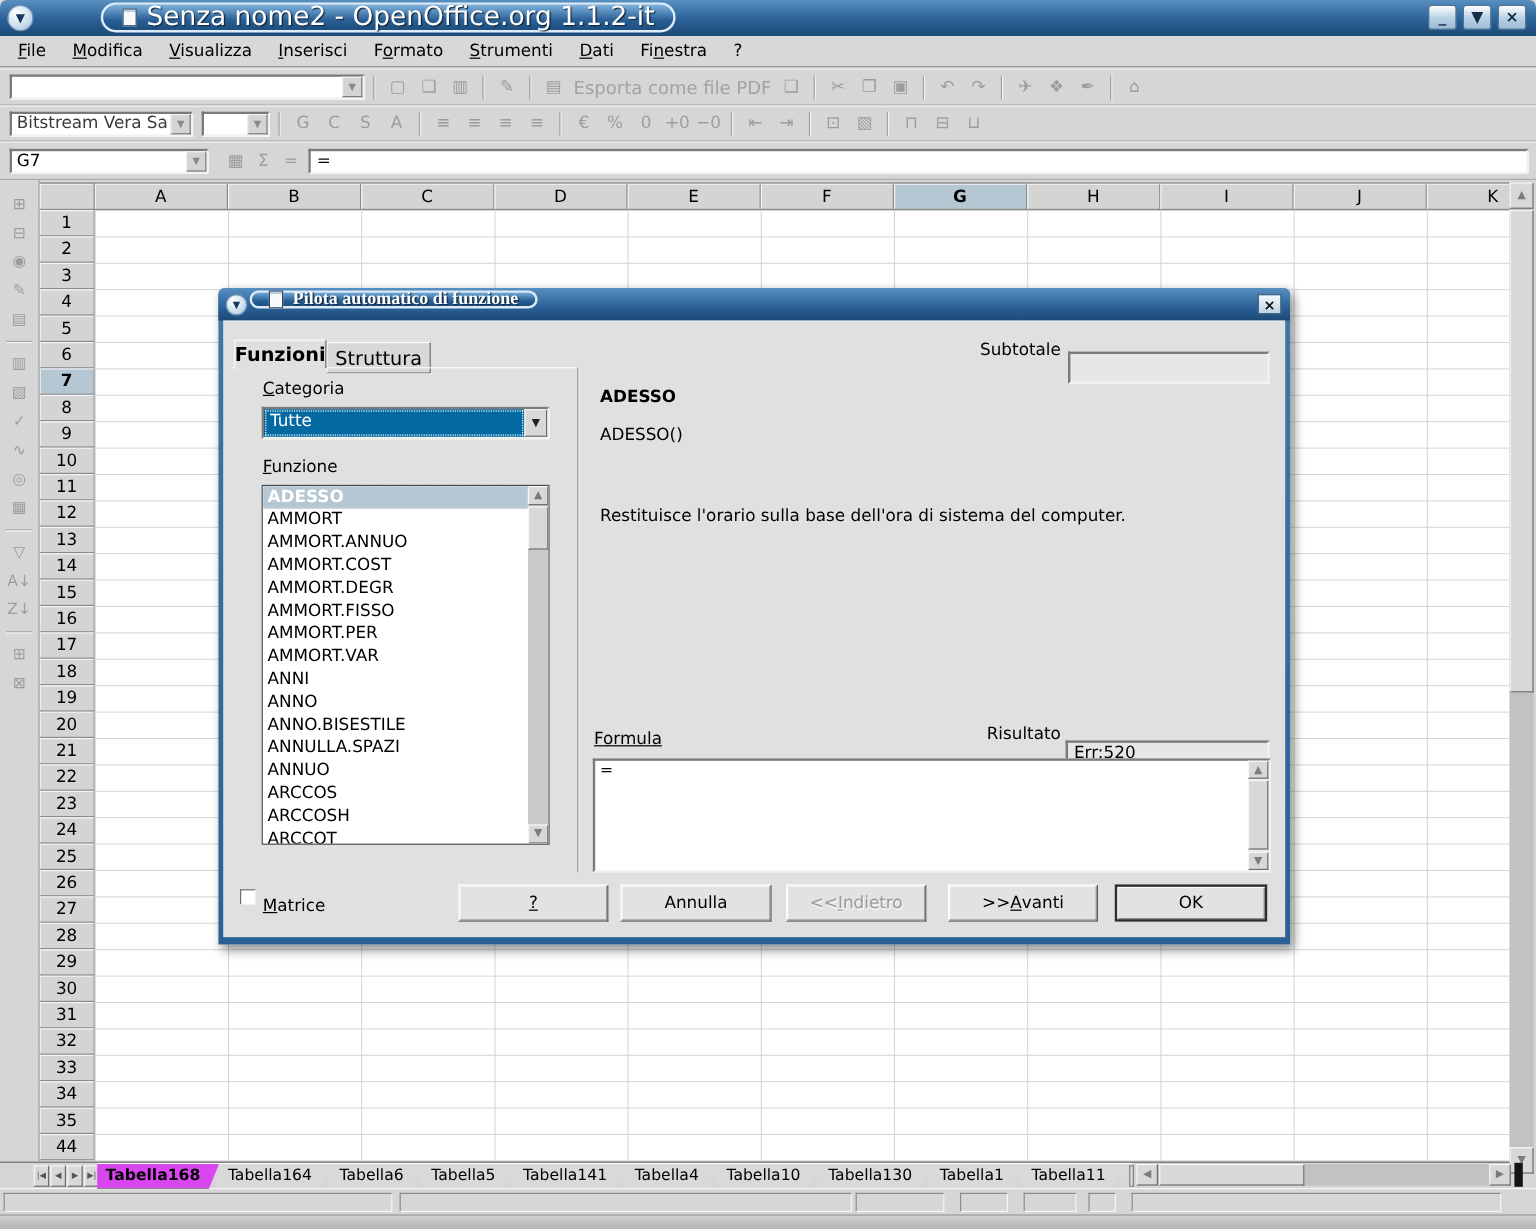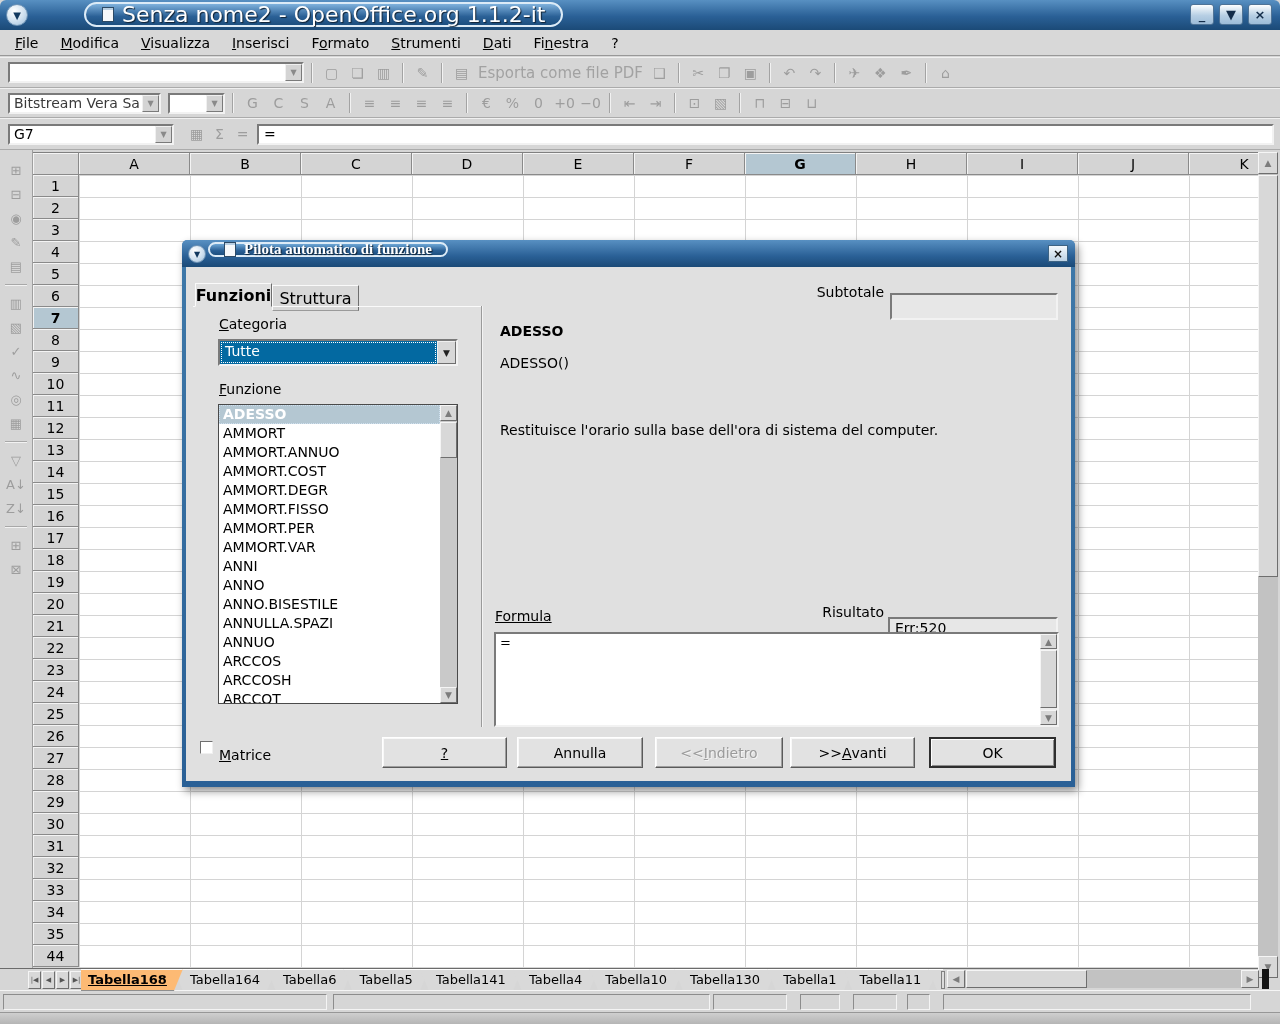--- a/index.html
+++ b/index.html
@@ -86,21 +86,21 @@
 
   
   .tabbar { position:absolute; left:0; top:968px; width:1258px; height:22px; background:#d6d6d6;
     border-top:1px solid #6b6b6b; }
   .tabnav { position:absolute; left:28px; top:2px; display:flex; gap:1px; }
   .tabnav .sbtn { position:static; width:13px; height:18px; font-size:7px; color:#555; }
   .sheet-tabs { position:absolute; left:81px; top:0; width:862px; height:22px; display:flex; overflow:hidden; }
   .sheet-tab { height:22px; padding:3px 16px 0; font-size:13px; background:#d9d9d9;
     clip-path:polygon(0 0,100% 0,calc(100% - 9px) 100%,9px 100%); margin-left:-9px;
     box-shadow:inset 0 1px 0 #fff, inset 0 -1px 0 #8e8e8e; white-space:nowrap; }
-  .sheet-tab.active { background:#fdba74; font-weight:bold; z-index:3;text-decoration:underline; }
+  .sheet-tab.active { background:#d946ef; font-weight:bold; z-index:3; }
   .sheet-tab.cut { width:46px; overflow:hidden; clip-path:polygon(0 0,100% 0,100% 100%,9px 100%); padding-right:2px; }
   .hsplit { position:absolute; left:941px; top:2px; width:4px; height:18px; background:#dcdcdc; border:1px solid #808080; }
   .hs-track { left:947px; top:970px; width:312px; height:18px; }
   .hs-left  { left:947px; top:970px; width:18px; height:18px; }
   .hs-thumb { left:966px; top:970px; width:121px; height:18px; }
   .hs-right { left:1241px; top:970px; width:18px; height:18px; }
   .tab-black { position:absolute; left:1262px; top:969px; width:7px; height:20px; background:#141414; }
 
   
   .statusbar { position:absolute; left:0; top:990px; width:1280px; height:22px; background:#d6d6d6;
@@ -464,19 +464,19 @@
         </div>
       </div>
 
       <div class="abs checkbox" style="left:14px;top:474px;" data-name="matrix-checkbox"></div>
       <div class="abs" style="left:33px;top:480px;" data-name="matrix-label"><u>M</u>atrice</div>
 
     <button class="dlg-btn" data-name="help-button" style="left: 196px; width: 125px;">
           <u>?</u>
         </button>
         <button class="dlg-btn" data-name="cancel-button" style="left: 331px; width: 126px;">Annulla</button>
-        <button class="dlg-btn disabled" data-name="back-button" style="left: 469px; width: 128px;">&lt;&lt; <u>I</u>ndietro</button>
+        <button class="dlg-btn disabled" data-name="back-button" style="left: 469px; width: 117px;">&lt;&lt; <u>I</u>ndietro</button>
         <button class="dlg-btn" data-name="next-button" style="left: 604px; width: 125px;">&gt;&gt; <u>A</u>vanti</button>
         <button class="dlg-btn default" data-name="ok-button" style="left: 743px; width: 127px;">OK</button>
       </div>
   </div>
 
 </div>
 
 </body></html>

